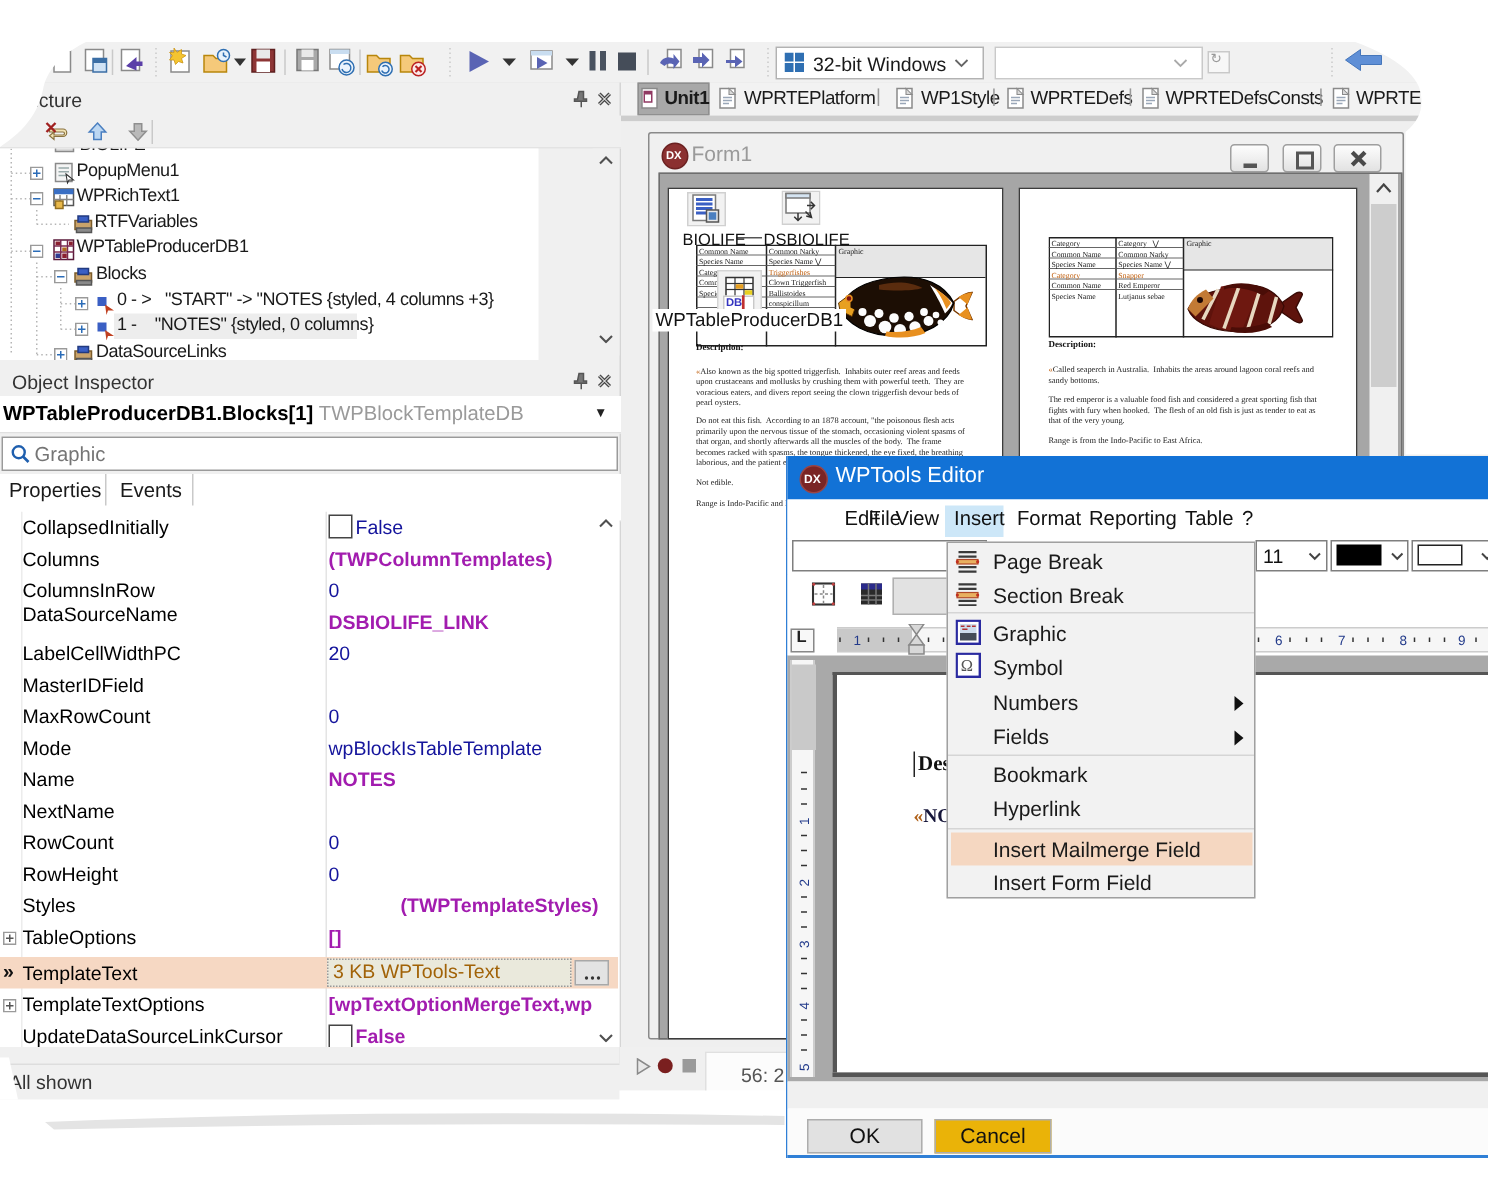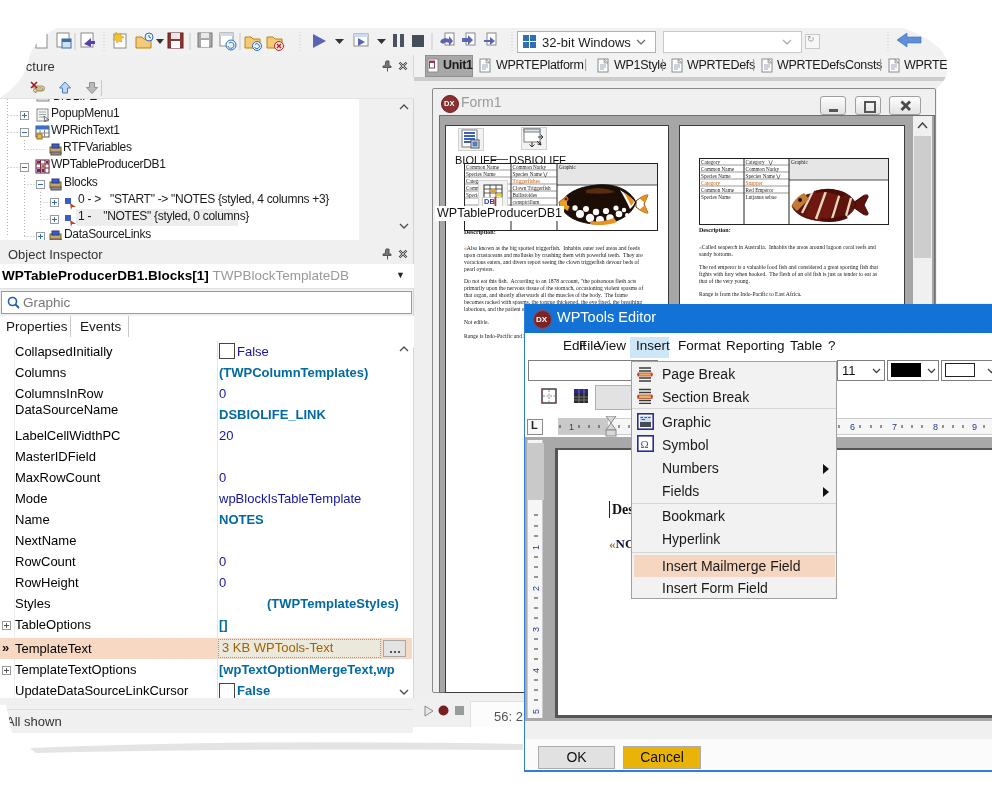--- a/index.html
+++ b/index.html
@@ -1,20 +1,20 @@
 <!DOCTYPE html>
 <html><head>
 <meta charset="utf-8">
 <style>
   html,body{margin:0;padding:0;background:#fff;}
   #root{position:relative;width:992px;height:789px;overflow:hidden;
         font-family:"Liberation Sans",sans-serif;background:#fff;}
   .abs{position:absolute;}
   .nav{color:#14149c;}
-  .navb{color:#0369a1;font-weight:bold;}
+  .navb{color:#a21caf;font-weight:bold;}
 </style>
 </head>
 <body>
 <div id="root">
 
 
   <div class="abs" id="toolbar" style="left:0;top:28px;width:992px;height:27px;background:#f1f1f1;border-bottom:1px solid #e2e2e2;">
     <svg class="abs" style="left:0;top:0" width="992" height="27" xmlns="http://www.w3.org/2000/svg">
 
       <g stroke="#c9c9c9" stroke-width="1">

